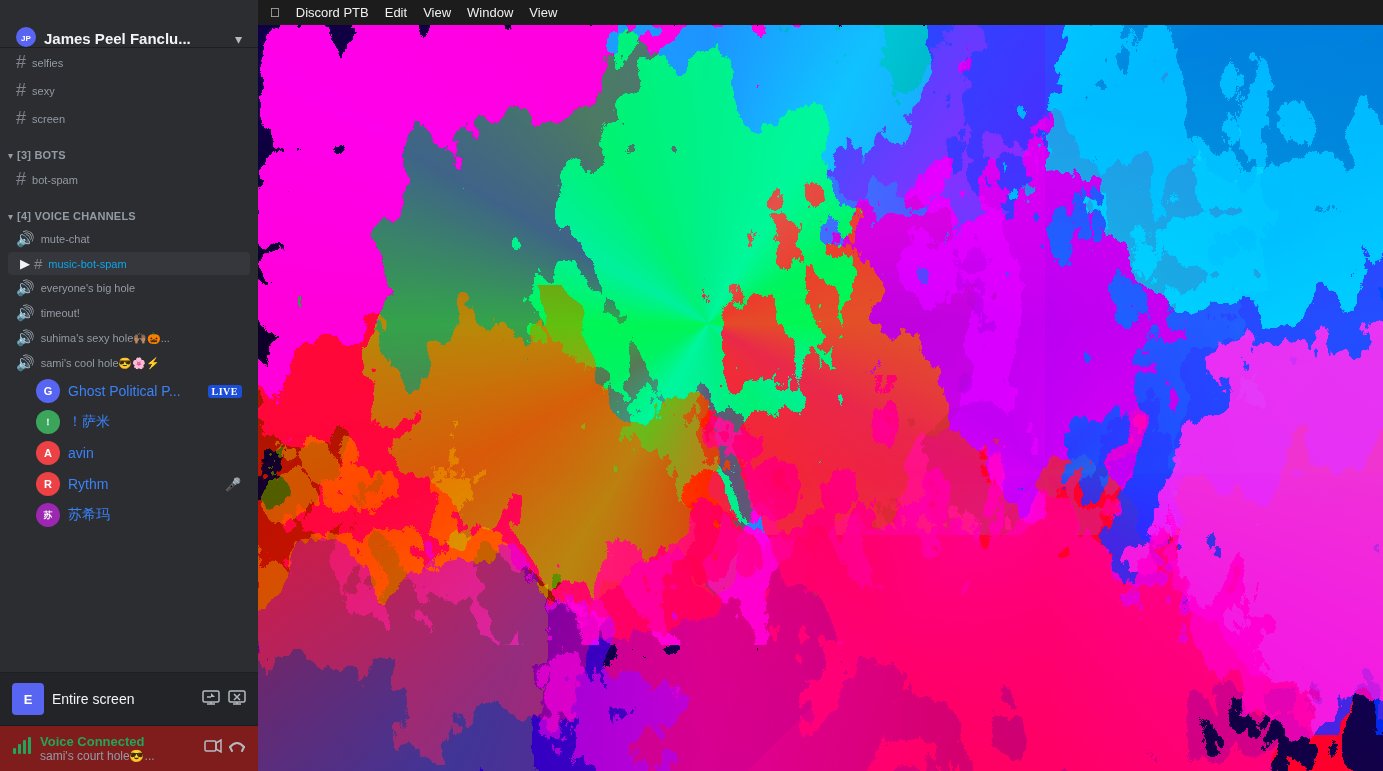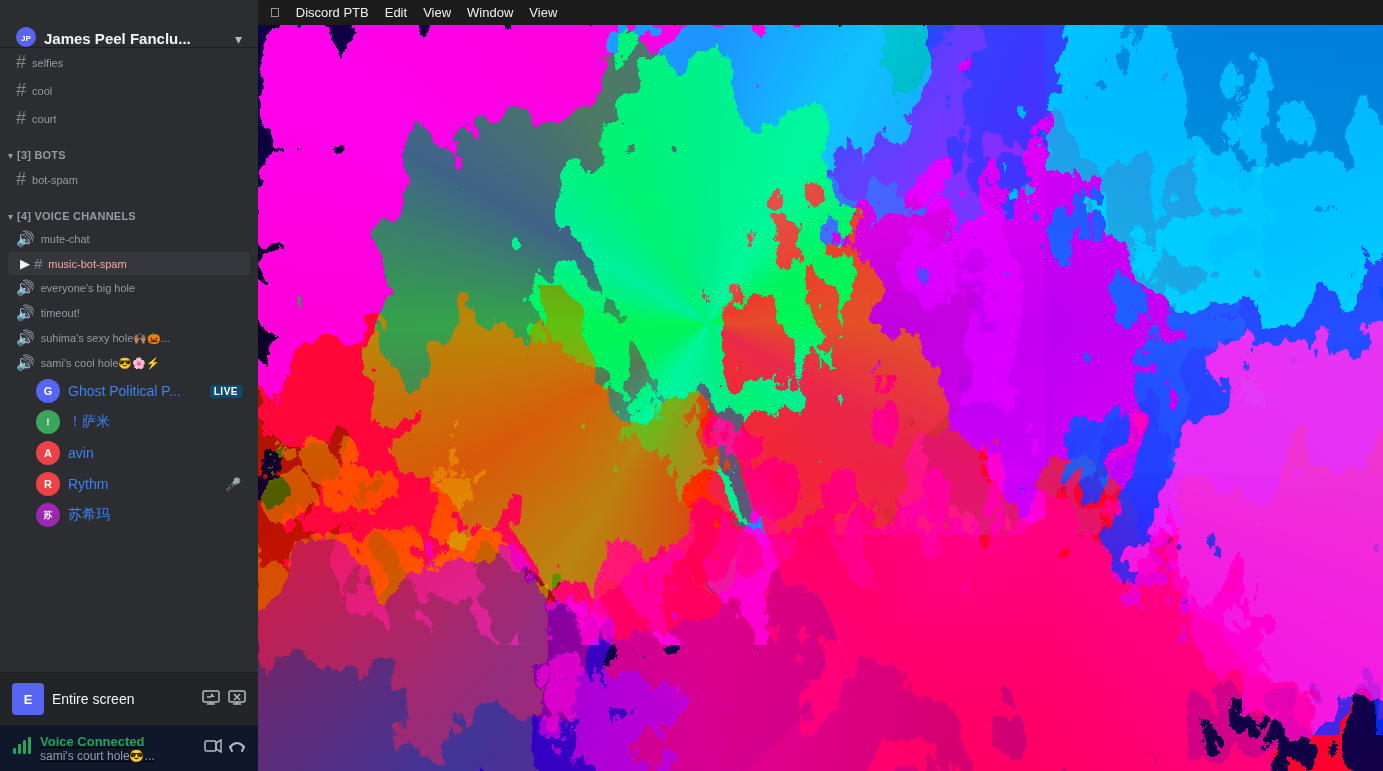--- a/index.html
+++ b/index.html
@@ -96,21 +96,21 @@
       align-items: center;
       padding: 3px 8px 3px 8px;
       margin: 1px 8px;
       border-radius: 4px;
       cursor: pointer;
       color: #949ba4;
       font-size: 15px;
       position: relative;
     }
     .channel-item.active { background: #35373c; color: #f2f3f5; }
-    .channel-item.active .channel-name { color: #fca5a5; }
+    .channel-item.active .channel-name { color: #0ea5e9; }
 
     .channel-icon {
       font-size: 18px;
       margin-right: 6px;
       color: #80848e;
       flex-shrink: 0;
     }
     .channel-name {
       font-size: 11px;
       white-space: nowrap;
@@ -142,28 +142,29 @@
     }
     .member-name {
       font-size: 14px;
       color: #3b82f6;
       flex: 1;
       white-space: nowrap;
       overflow: hidden;
       text-overflow: ellipsis;
     }
     .live-badge {
-      background: #0c4a6e;
+      background: #1d4ed8;
       color: white;
       font-size: 10px;
       font-weight: 700;
       padding: 1px 4px;
       border-radius: 3px;
       margin-left: 0;
       letter-spacing: 0.05em;
+      font-family: Liberation Serif, serif;
     }
     .mute-icon {
       color: #80848e;
       font-size: 13px;
       margin-left: auto;
     }
 
     
     .screen-share-bar {
       background: #232428;
@@ -196,27 +197,26 @@
       gap: 8px;
     }
     .screen-share-btn {
       color: #b5bac1;
       cursor: pointer;
       font-size: 18px;
     }
 
     
     .voice-connected-bar {
-      background: #0f172a;
+      background: #7f1d1d;
       padding: 8px 12px;
       display: flex;
       align-items: center;
       gap: 8px;
       border-top: 1px solid #1a1b1e;
-      text-decoration: underline;
     }
     .voice-status-icon {
       color: #23a559;
       font-size: 20px;
     }
     .voice-status-text {
       flex: 1;
     }
     .voice-status-title {
       font-size: 13px;
@@ -351,25 +351,25 @@
   </div>
 
   <div class="channel-list">
 
     <div class="channel-item">
       <span class="channel-icon">#</span>
       <span class="channel-name">selfies</span>
     </div>
     <div class="channel-item">
       <span class="channel-icon">#</span>
-      <span class="channel-name">cool</span>
+      <span class="channel-name">sexy</span>
     </div>
     <div class="channel-item">
       <span class="channel-icon">#</span>
-      <span class="channel-name">court</span>
+      <span class="channel-name">screen</span>
     </div>
 
     <div class="category">
       <span class="category-arrow">▾</span>
       <span class="category-name">[3] BOTS</span>
     </div>
     <div class="channel-item">
       <span class="channel-icon">#</span>
       <span class="channel-name">bot-spam</span>
     </div>

